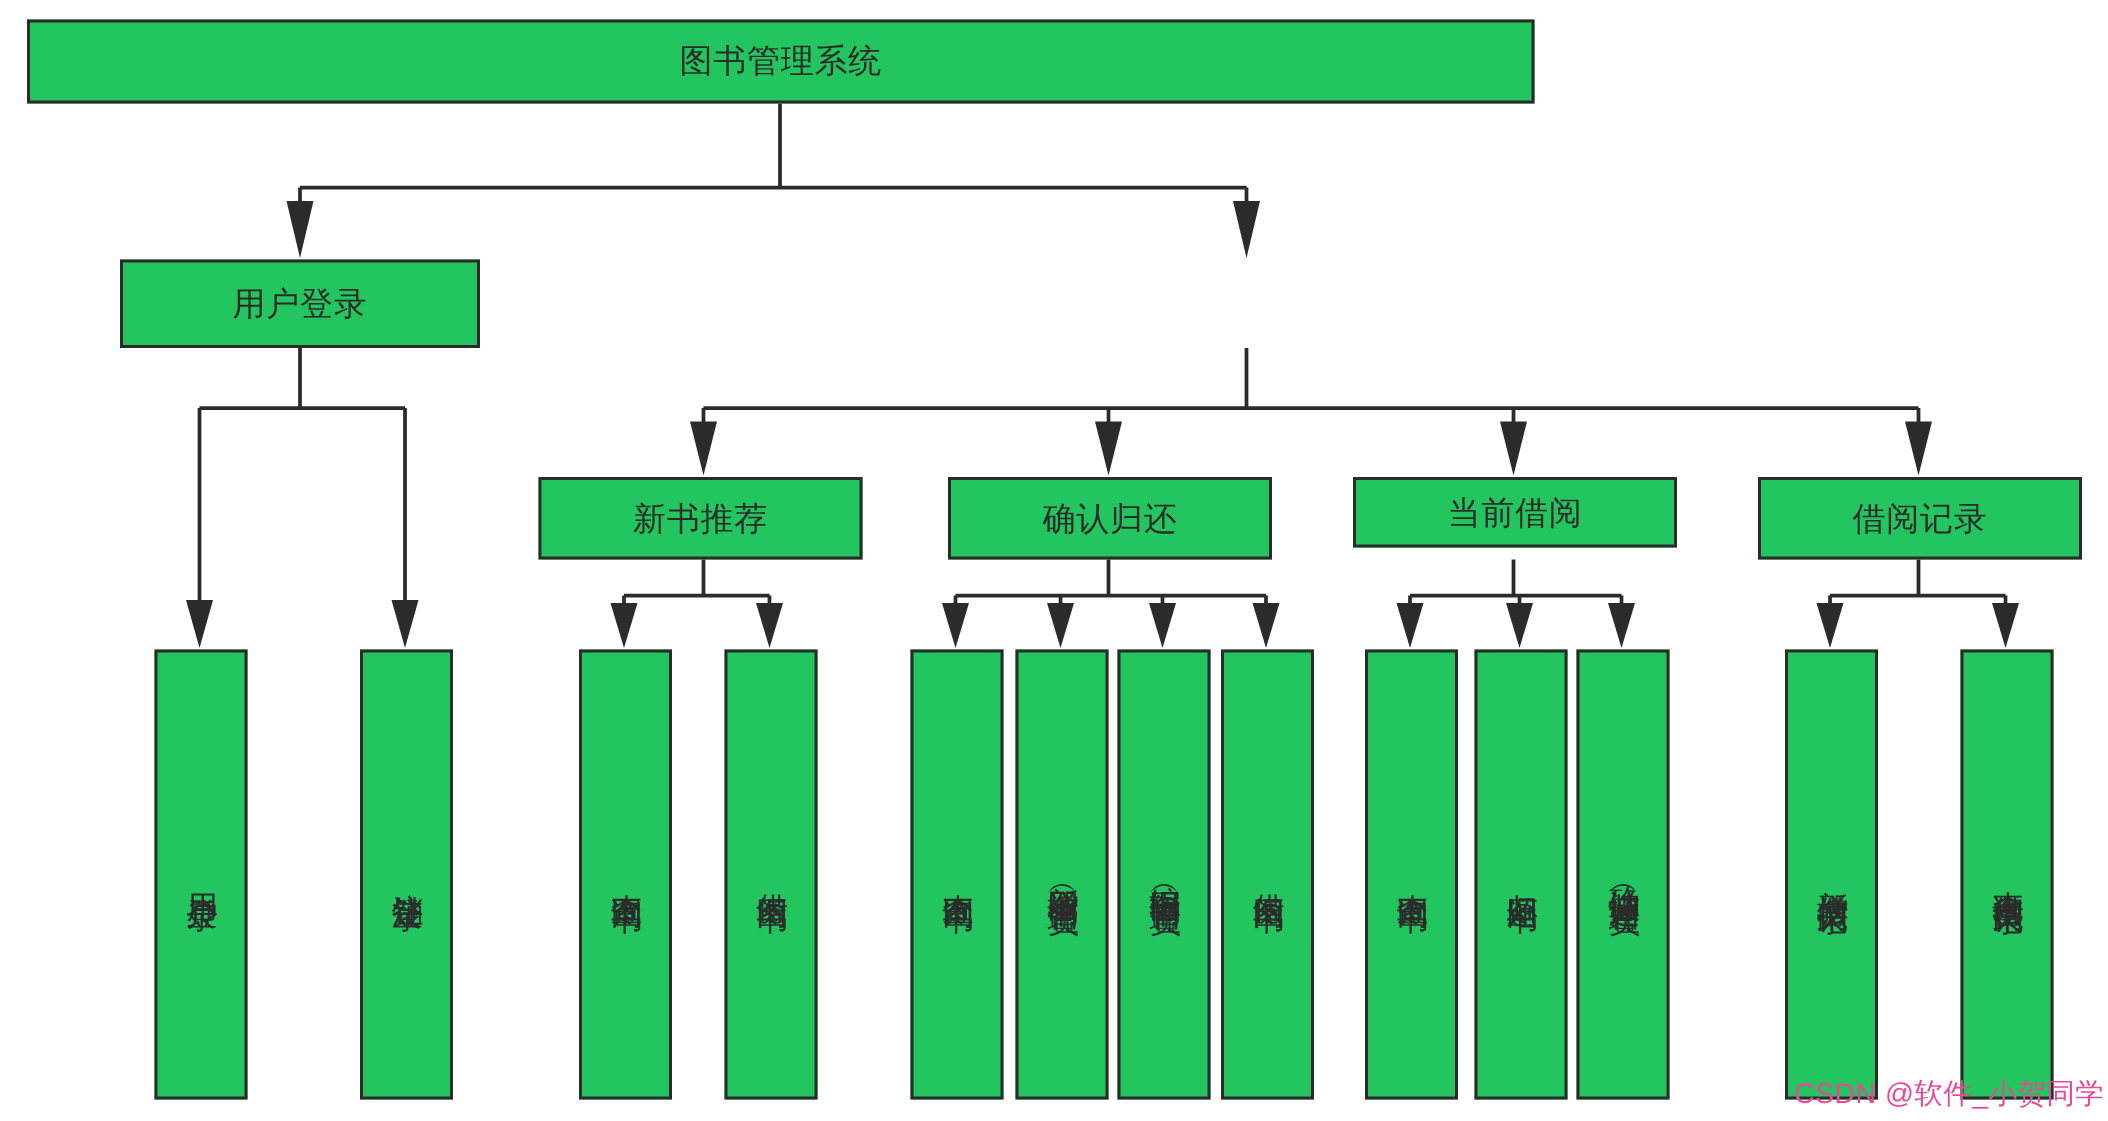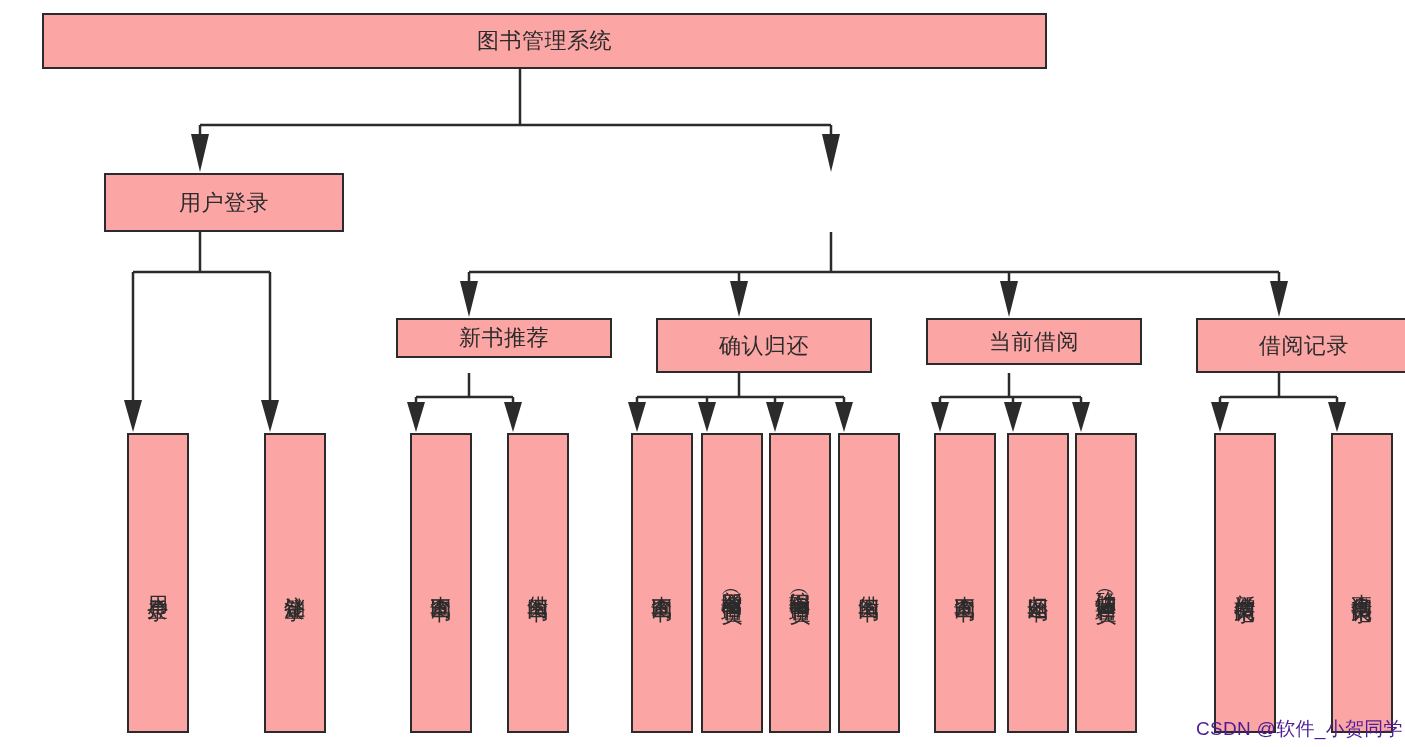--- a/index.html
+++ b/index.html
@@ -20,27 +20,26 @@
   svg.diagram {
     position: absolute;
     left: 0;
     top: 0;
     width: 1405px;
     height: 747px;
   }
   .node-box {
     position: absolute;
     box-sizing: border-box;
-    background: #fca5a5;
+    background: #22c55e;
     border: 2.5px solid #2b2b2b;
     display: flex;
     align-items: center;
     justify-content: center;
     overflow: hidden;
-    margin-left: 24px;
   }
   .node-label {
     color: #2b2b2b;
     font-size: 22px;
     line-height: 1.05;
     letter-spacing: 0.5px;
     white-space: nowrap;
     text-align: center;
   }
   .node-box.leaf {
@@ -51,21 +50,21 @@
   .node-box.leaf .node-label {
     writing-mode: vertical-rl;
     text-orientation: upright;
     font-size: 21px;
     line-height: 1.32;
     letter-spacing: 2px;
     white-space: nowrap;
   }
   .watermark {
     position: absolute;
-    color: #4c1d95;
+    color: #ec4899;
     font-size: 19px;
     white-space: nowrap;
     letter-spacing: 0.3px;
     pointer-events: none;
   }
 </style>
 </head>
 <body>
 
 <div id="canvas">
@@ -152,21 +151,21 @@
   </svg>
 
   <div class="node-box" style="left:18px; top:13px; width:1005px; height:56px;">
     <span class="node-label">图书管理系统</span>
   </div>
 
   <div class="node-box" style="left:80px; top:173px; width:240px; height:59px;">
     <span class="node-label">用户登录</span>
   </div>
 
-  <div class="node-box" style="left:372px; top:318px; width:216px; height:40px;">
+  <div class="node-box" style="left:359px; top:318px; width:216px; height:55px;">
     <span class="node-label">新书推荐</span>
   </div>
   <div class="node-box" style="left:632px; top:318px; width:216px; height:55px;">
     <span class="node-label">确认归还</span>
   </div>
   <div class="node-box" style="left:902px; top:318px; width:216px; height:47px;">
     <span class="node-label">当前借阅</span>
   </div>
   <div class="node-box" style="left:1172px; top:318px; width:216px; height:55px;">
     <span class="node-label">借阅记录</span>

